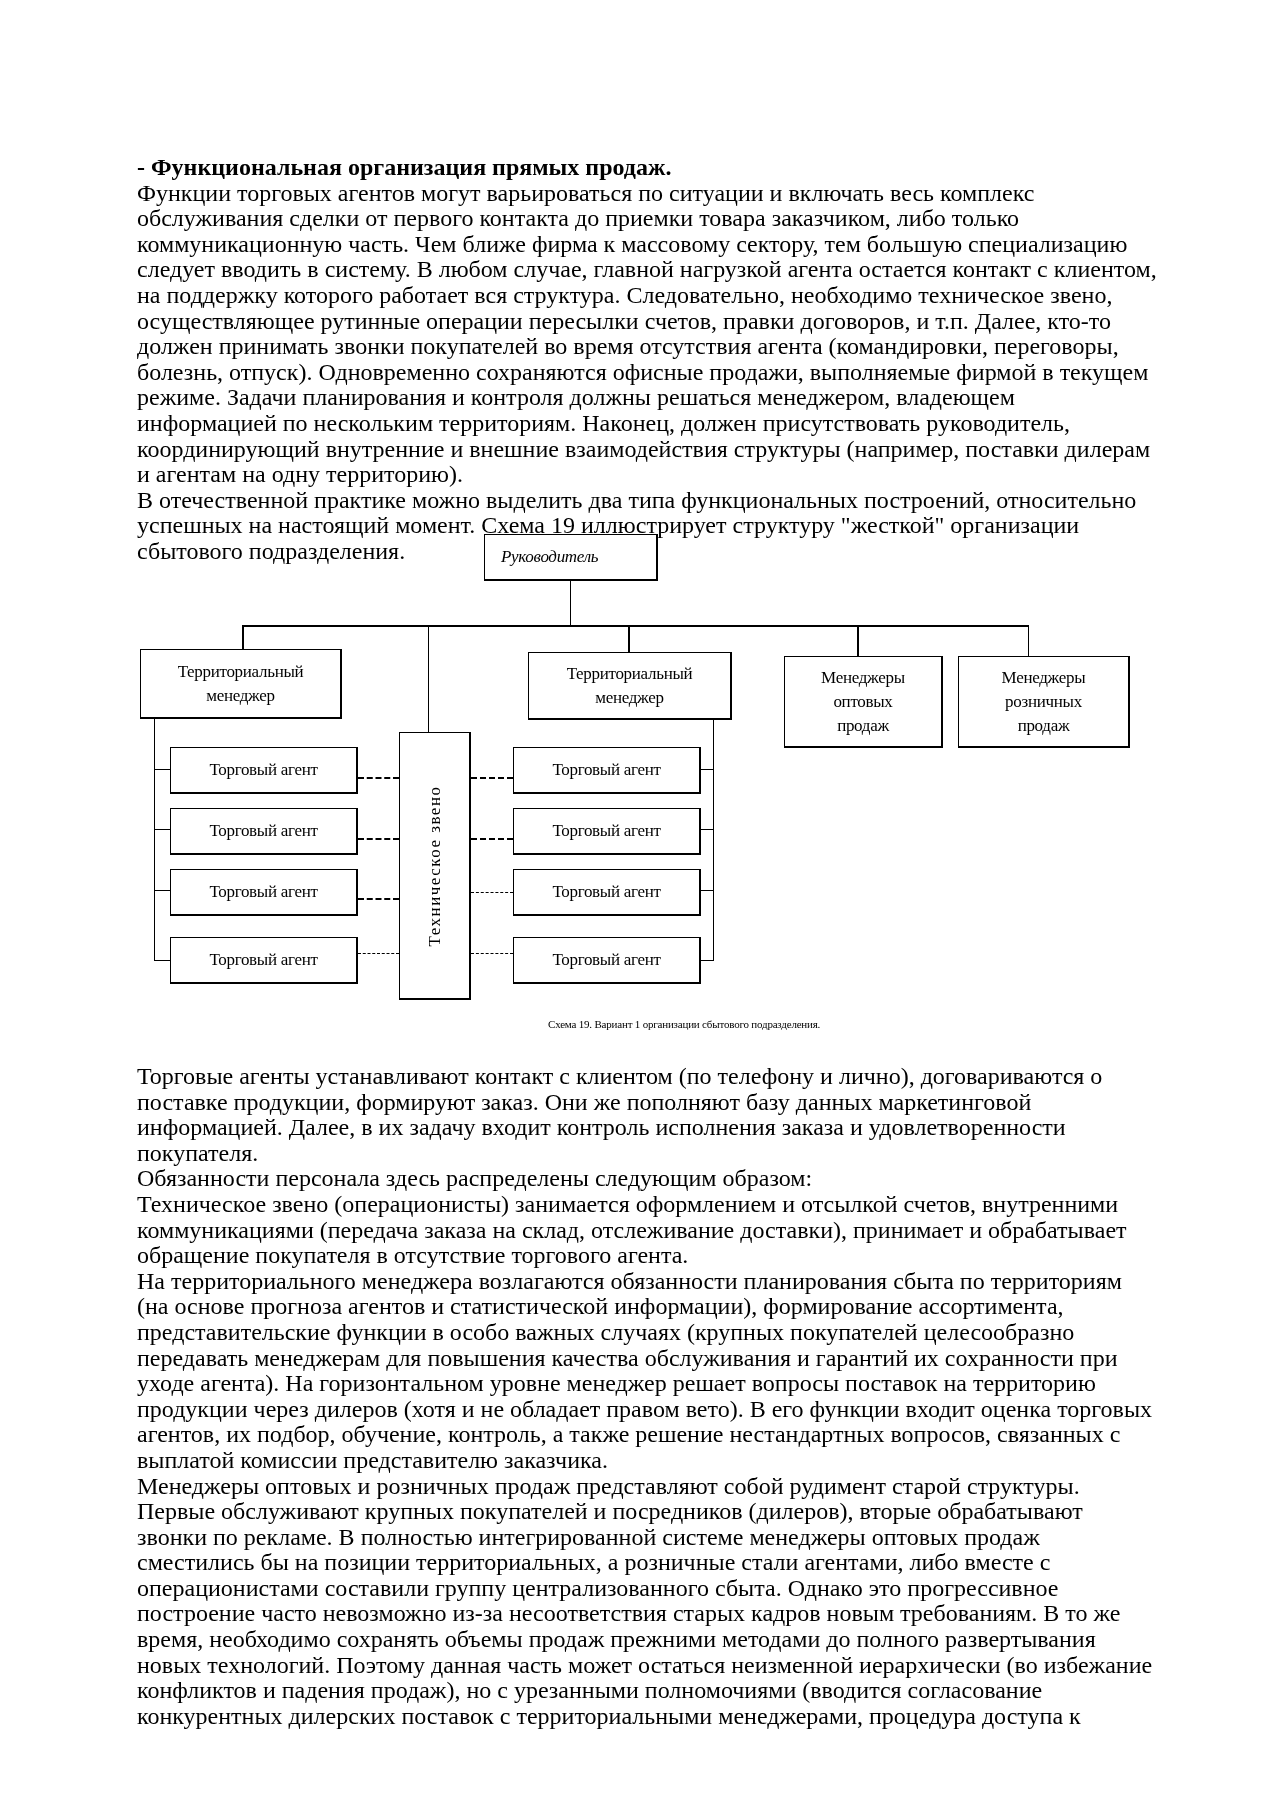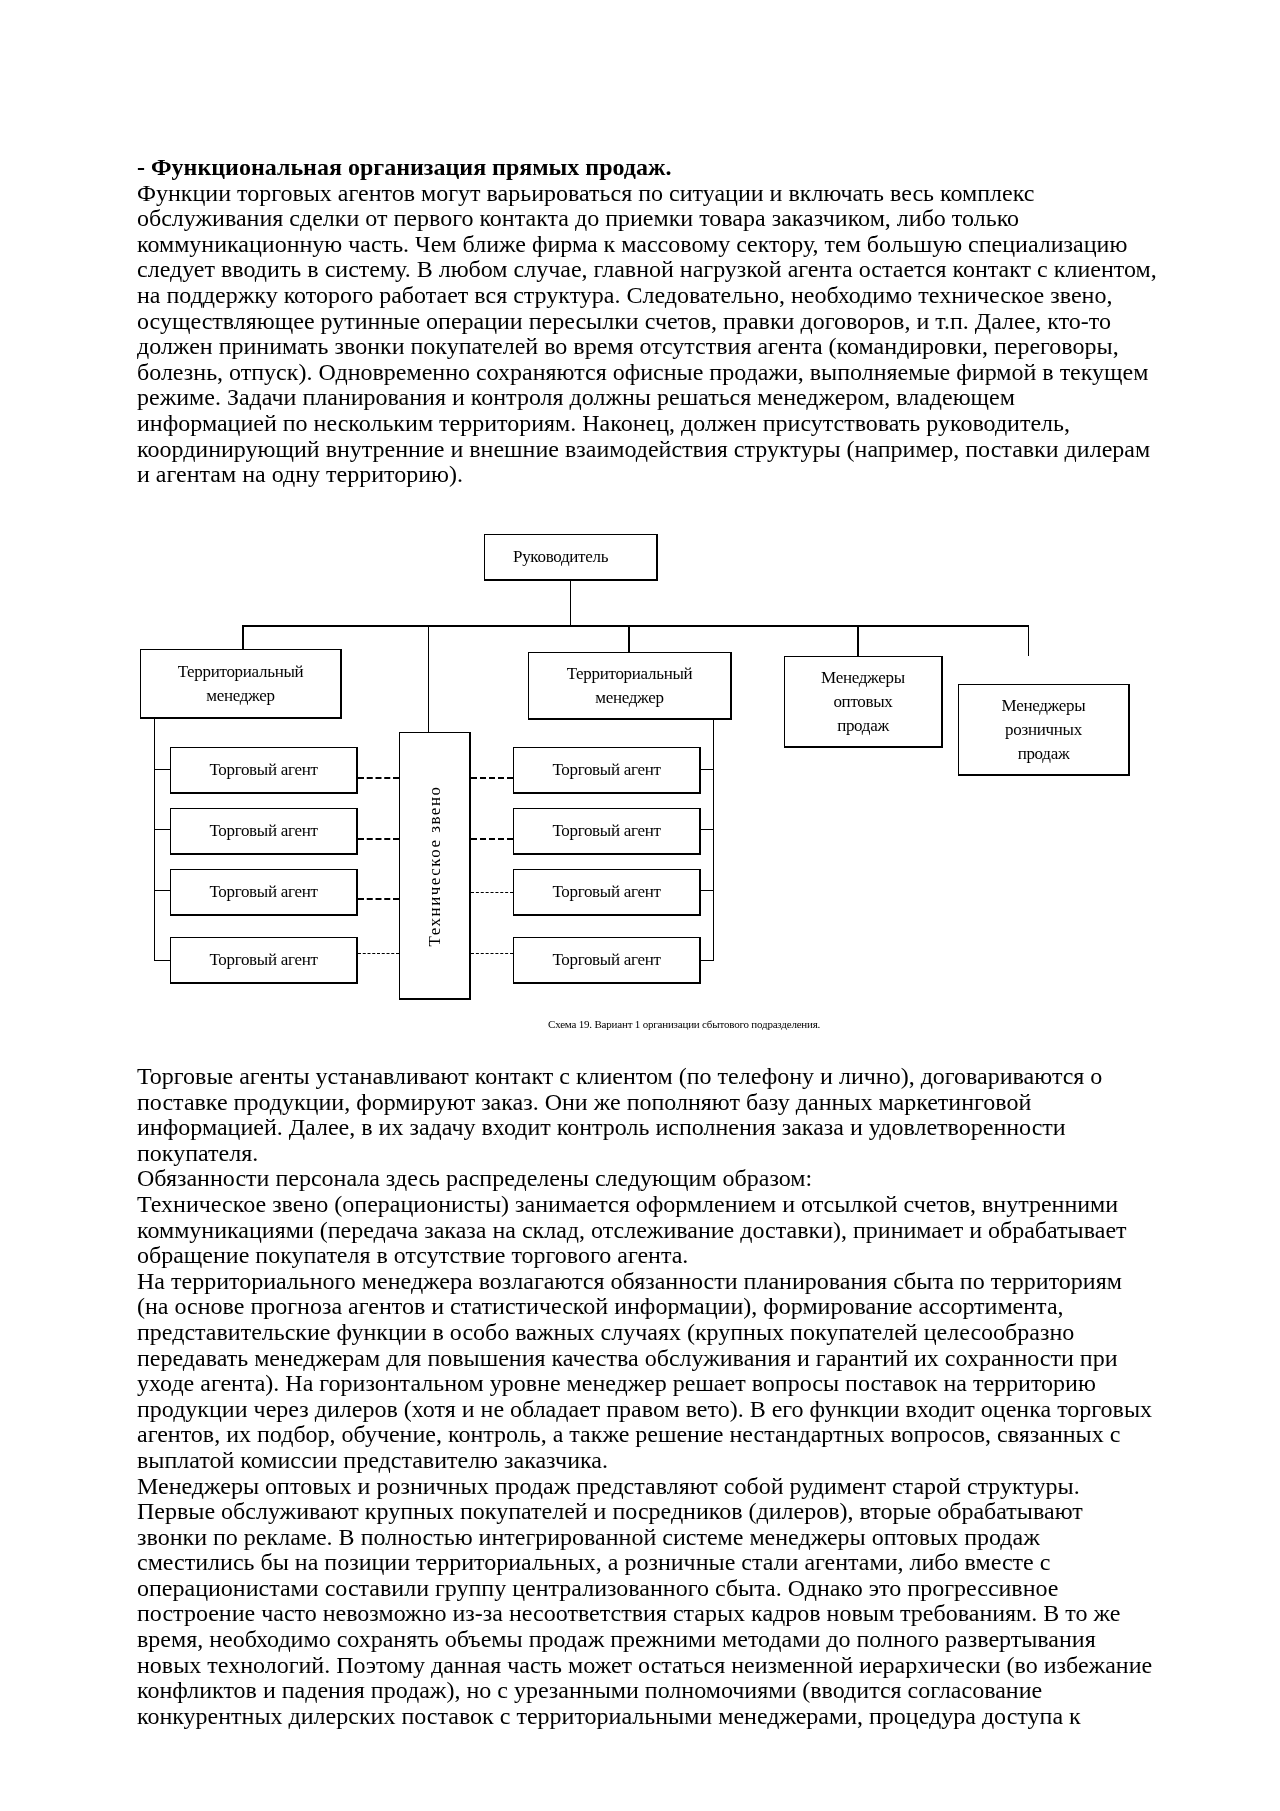--- a/index.html
+++ b/index.html
@@ -18,25 +18,26 @@
   .dash.thin { border-top-width: 1px; }
   .vert-text { transform: rotate(-90deg); white-space: nowrap; letter-spacing: 1.5px; font-size: 17px; }
   .caption { position: absolute; left: 548px; top: 1018px; font-size: 11px; letter-spacing: -0.2px; text-align: center; }
 </style>
 </head>
 <body>
 
 <div class="page-text" id="para-top">
   <p class="heading">- Функциональная организация прямых продаж.</p>
   <p>Функции торговых агентов могут варьироваться по ситуации и включать весь комплекс обслуживания сделки от первого контакта до приемки товара заказчиком, либо только коммуникационную часть. Чем ближе фирма к массовому сектору, тем большую специализацию следует вводить в систему. В любом случае, главной нагрузкой агента остается контакт с клиентом, на поддержку которого работает вся структура. Следовательно, необходимо техническое звено, осуществляющее рутинные операции пересылки счетов, правки договоров, и т.п. Далее, кто-то должен принимать звонки покупателей во время отсутствия агента (командировки, переговоры, болезнь, отпуск). Одновременно сохраняются офисные продажи, выполняемые фирмой в текущем режиме. Задачи планирования и контроля должны решаться менеджером, владеющем информацией по нескольким территориям. Наконец, должен присутствовать руководитель, координирующий внутренние и внешние взаимодействия структуры (например, поставки дилерам и агентам на одну территорию).</p>
+  <p>В отечественной практике можно выделить два типа функциональных построений, относительно успешных на настоящий момент. Схема 19 иллюстрирует структуру "жесткой" организации сбытового подразделения.</p>
 </div>
 
 <div>
 
-  <div class="box" style="left:484px;top:534px;width:174px;height:47px;justify-content:flex-start;padding-left:28px;">
+  <div class="box" style="left:484px;top:534px;width:174px;height:47px;justify-content:flex-start;padding-left:16px;font-style:italic;">
     <span>Руководитель</span>
   </div>
 
   <div class="line" style="left:570px;top:581px;width:1px;height:45px;"></div>
 
   <div class="line" style="left:242px;top:625px;width:787px;height:2px;"></div>
 
   <div class="line" style="left:242px;top:625px;width:2px;height:24px;"></div>
   <div class="line" style="left:428px;top:625px;width:1px;height:107px;"></div>
   <div class="line" style="left:628px;top:625px;width:2px;height:27px;"></div>
@@ -46,21 +47,21 @@
   <div class="box" style="left:140px;top:649px;width:202px;height:70px;">
     <span style="width:150px;">Территориальный менеджер</span>
   </div>
   <div class="box" style="left:528px;top:652px;width:204px;height:68px;">
     <span style="width:150px;">Территориальный менеджер</span>
   </div>
 
   <div class="box" style="left:784px;top:656px;width:159px;height:92px;">
     <span style="width:100px;">Менеджеры оптовых продаж</span>
   </div>
-  <div class="box" style="left:958px;top:684px;width:172px;height:92px;">
+  <div class="box" style="left:958px;top:656px;width:172px;height:92px;">
     <span style="width:100px;">Менеджеры розничных продаж</span>
   </div>
 
   <div class="line" style="left:154px;top:719px;width:1px;height:242px;"></div>
   <div class="line" style="left:154px;top:769px;width:16px;height:1px;"></div>
   <div class="line" style="left:154px;top:829px;width:16px;height:1px;"></div>
   <div class="line" style="left:154px;top:890px;width:16px;height:1px;"></div>
   <div class="line" style="left:154px;top:960px;width:16px;height:1px;"></div>
 
   <div class="line" style="left:713px;top:720px;width:1px;height:241px;"></div>

